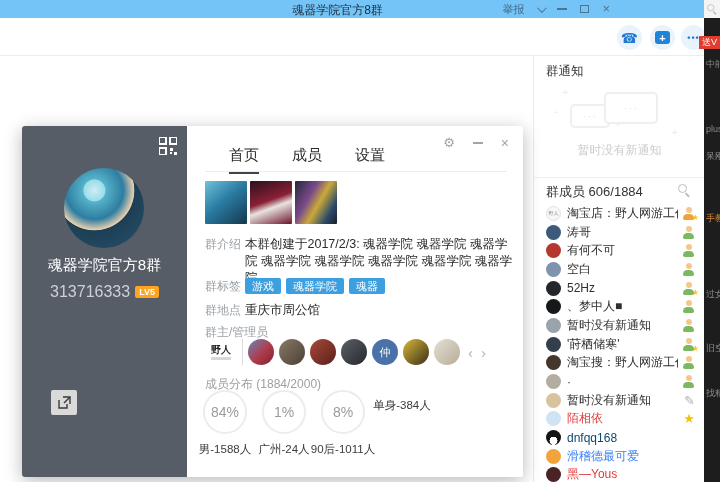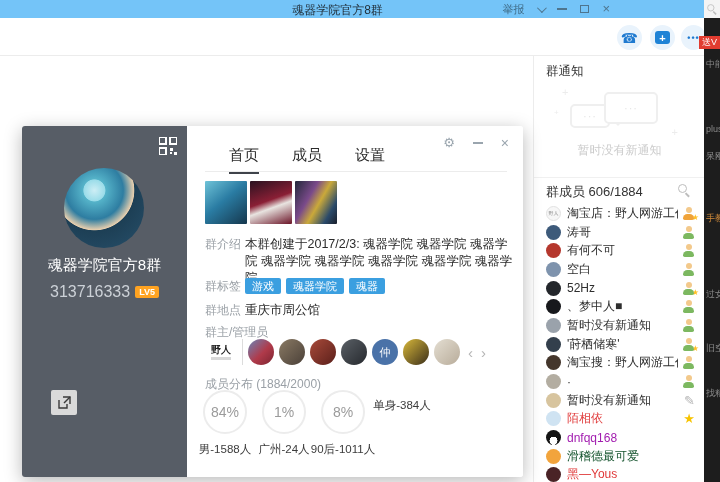--- a/index.html
+++ b/index.html
@@ -201,25 +201,25 @@
         <span class="mname">暂时没有新通知</span>
         <span class="ric pencil">✎</span>
       </div>
       <div class="mrow">
         <span class="mav" style="background: rgb(207, 227, 242);"></span>
         <span class="mname" style="color: rgb(224, 58, 58);">陌相依</span>
         <span class="ric goldstar">★</span>
       </div>
       <div class="mrow">
         <span class="mav" style="background: radial-gradient(circle at 50% 72%, rgb(255, 255, 255) 0%, rgb(255, 255, 255) 30%, rgb(20, 20, 20) 31%);"></span>
-        <span class="mname" style="color: #a21caf;">dnfqq168</span>
+        <span class="mname" style="color: #0c4a6e;">dnfqq168</span>
       </div>
       <div class="mrow">
         <span class="mav" style="background: rgb(242, 164, 60);"></span>
-        <span class="mname" style="color: #14532d;">滑稽德最可爱</span>
+        <span class="mname" style="color: #3b82f6;">滑稽德最可爱</span>
       </div>
       <div class="mrow">
         <span class="mav" style="background: rgb(74, 35, 38);"></span>
         <span class="mname" style="color: rgb(224, 58, 58);">黑—Yous</span>
       </div>
     </div>
 </div>
 
 <div class="edge-strip">
   <div class="edge-search">

